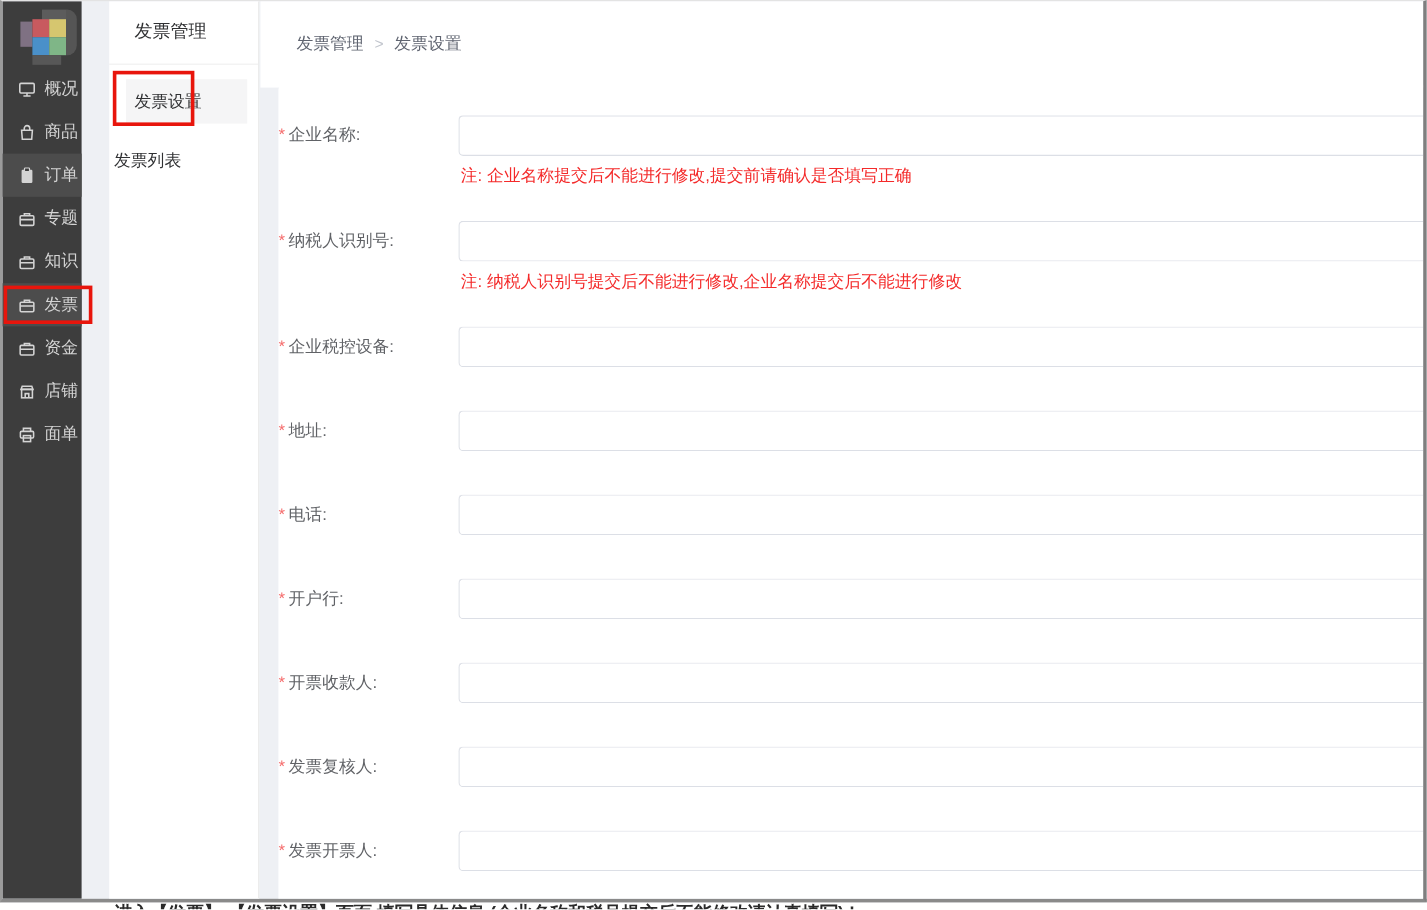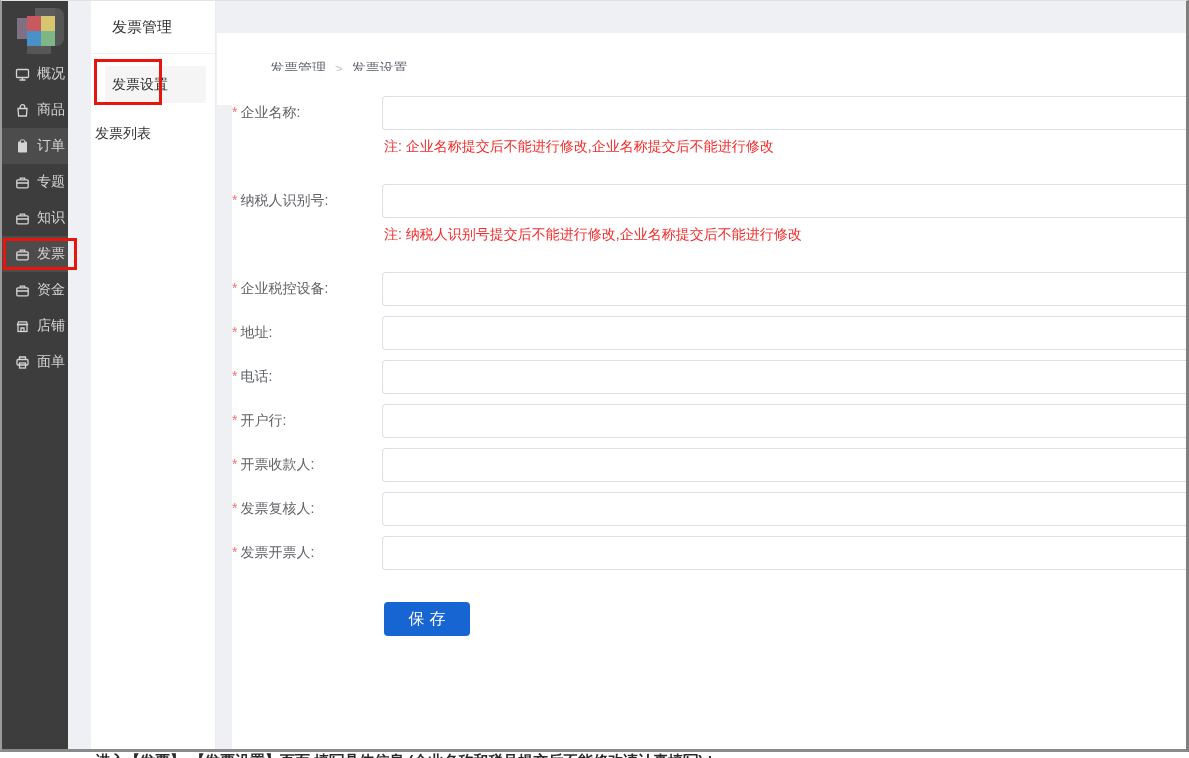--- a/index.html
+++ b/index.html
@@ -60,33 +60,33 @@
     position:relative;margin-top:12px;height:37px;line-height:37px;
     padding-left:4px;color:#303133;cursor:pointer;
   }
   .submenu-item.active{
     background:#f5f5f6;margin-left:14px;margin-right:9px;padding-left:7px;
   }
   .submenu-item .red-box{left:-11px;top:-7px;width:62px;height:40px;}
   
   .topbar{
     position:absolute;left:215px;top:0;right:0;height:72px;background:#ffffff;
-    display:flex;align-items:center;padding-left:53px;box-sizing:border-box;margin-top:32px;
+    display:flex;align-items:center;padding-left:30px;box-sizing:border-box;
   }
   .crumb{color:#5f6470;cursor:pointer;}
   .crumb.current{cursor:default;}
   .crumb-sep{color:#c0c4cc;margin:0 9px;font-size:13px;}
   
   .content{position:absolute;left:215px;top:56px;right:0;bottom:0;}
   .panel{
     position:absolute;left:15px;top:14px;right:0;bottom:0;
     background:#ffffff;border-radius:4px 0 0 0;overflow:hidden;
   }
   .form{padding-top:25px;}
-  .form-item{margin-bottom:10px;}
+  .form-item{margin-bottom:36px;}
   .form-item.has-note{margin-bottom:28px;}
   .form-row{display:flex;align-items:center;}
   .form-label{
     width:142px;flex:none;text-align:left;color:#606266;padding-right:8px;
   }
   .req{color:#f56c6c;margin-right:3px;}
   .form-input{
     flex:1;height:34px;box-sizing:border-box;border:1px solid #dcdfe6;
     border-radius:4px 0 0 4px;border-right:none;outline:none;
     padding:0 12px;font-size:14px;color:#333;background:#fff;
@@ -228,21 +228,21 @@
   </header>
 
   <main class="content">
     <section class="panel">
       <form class="form" id="form">
         <div class="form-item has-note">
     <div class="form-row">
       <label class="form-label"><span class="req">*</span><span class="lbl-text">企业名称:</span></label>
       <input class="form-input" type="text" value="" style="">
     </div>
-  <div class="form-note">注: 企业名称提交后不能进行修改,企业名称提交后不能进行修改</div>
+  <div class="form-note">注: 企业名称提交后不能进行修改,提交前请确认是否填写正确</div>
           </div><div class="form-item has-note">
     <div class="form-row">
       <label class="form-label"><span class="req">*</span><span class="lbl-text">纳税人识别号:</span></label>
       <input class="form-input" type="text" value="" style="">
     </div>
   <div class="form-note">注: 纳税人识别号提交后不能进行修改,企业名称提交后不能进行修改</div>
           </div><div class="form-item">
     <div class="form-row">
       <label class="form-label"><span class="req">*</span><span class="lbl-text">企业税控设备:</span></label>
       <input class="form-input" type="text" value="" style="">

